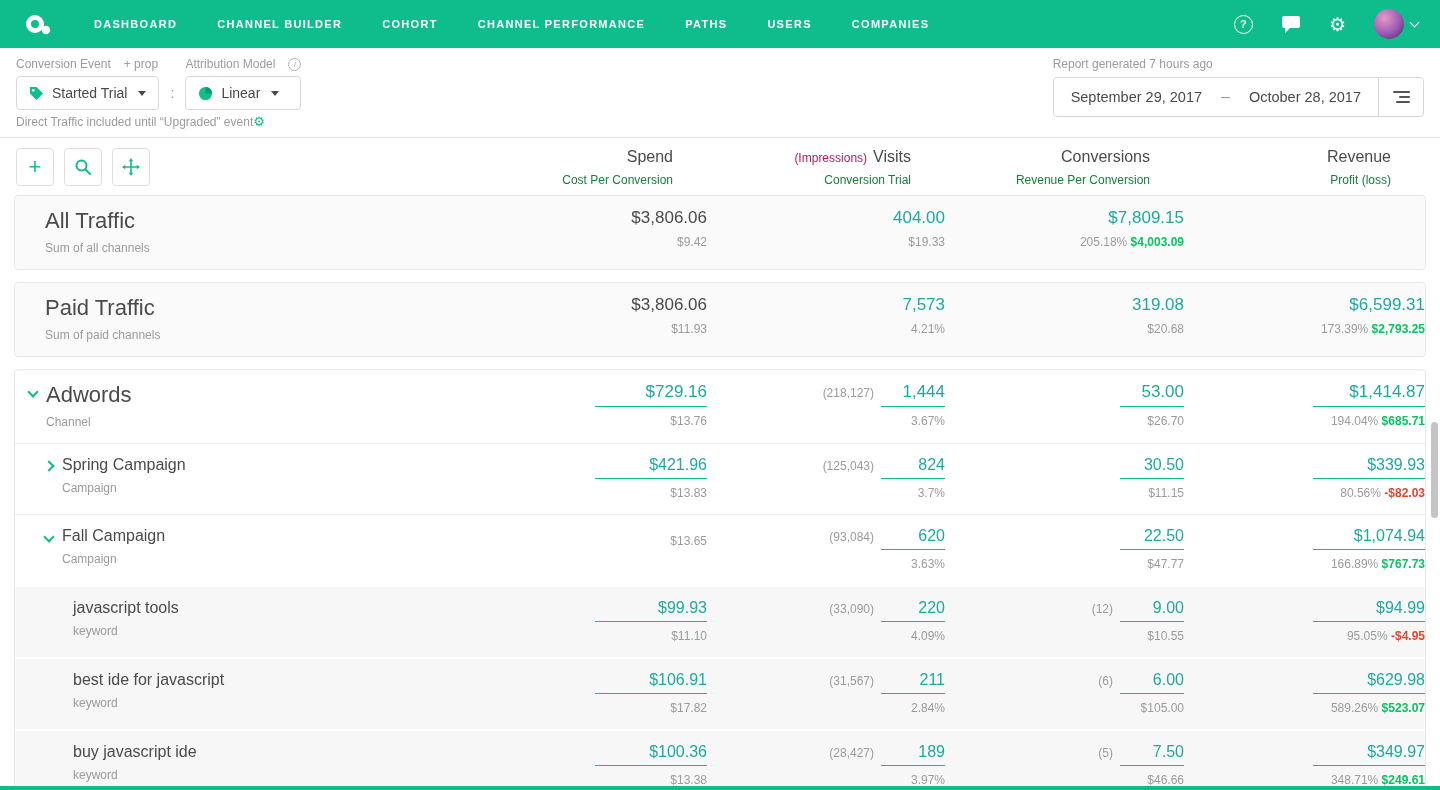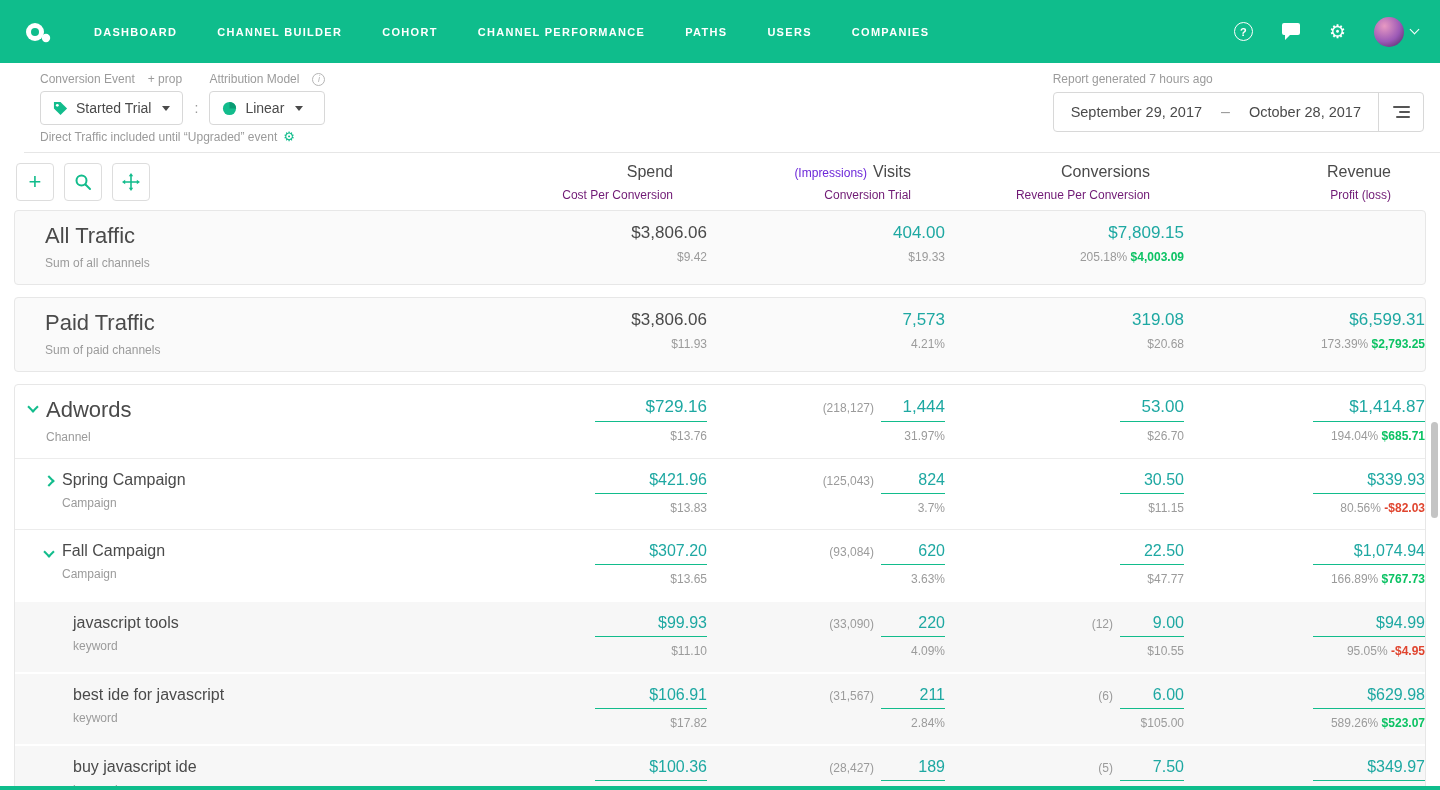--- a/index.html
+++ b/index.html
@@ -1,47 +1,47 @@
 <!DOCTYPE html>
 <html><head>
 <meta charset="utf-8">
 <style>
   * { box-sizing: border-box; margin: 0; padding: 0; }
   html,body { width:1440px; height:790px; overflow:hidden; }
   body { font-family:"Liberation Sans", sans-serif; background:#fff; position:relative; color:#4a4a4a; }
   [data-interactable="true"] { cursor:pointer; }
 
   
-  .nav { height:63px; background:#0fbd8c; display:flex; align-items:center; padding:0 22px; }
+  .nav { height:48px; background:#0fbd8c; display:flex; align-items:center; padding:0 22px; }
   .logo { display:flex; align-items:center; margin-right:42px; }
   .nav-items { display:flex; gap:40px; }
   .nav-item { color:#fff; font-size:11px; font-weight:bold; letter-spacing:1.3px; white-space:nowrap; }
   .nav-right { margin-left:auto; display:flex; align-items:center; gap:28px; }
   .icon-help { width:19px; height:19px; border:1.5px solid #fff; border-radius:50%; color:#fff;
                font-size:11px; font-weight:bold; display:flex; align-items:center; justify-content:center; }
   .icon-gear-nav { color:#fff; font-size:19px; line-height:1; }
   .avatar-wrap { display:flex; align-items:center; gap:7px; }
   .avatar { width:30px; height:30px; border-radius:50%;
             background:radial-gradient(circle at 35% 30%, #e899c2, #9b59b6 55%, #4a235a); }
   .avatar-chev { width:7px; height:7px; border-right:1.5px solid #fff; border-bottom:1.5px solid #fff;
                  transform:rotate(45deg); margin-top:-4px; }
 
   
-  .subheader { display:flex; justify-content:space-between; padding:10px 16px 9px; border-bottom:1px solid #e6e6e6;margin-left:24px; }
+  .subheader { display:flex; justify-content:space-between; padding:10px 16px 9px; border-bottom:1px solid #e6e6e6; }
   .filter-row { display:flex; align-items:flex-start; }
   .fgroup { display:flex; flex-direction:column; }
   .flabel { font-size:12px; color:#9b9b9b; line-height:13px; margin-bottom:5px; display:flex; gap:13px; align-items:center; }
   .info-circle { width:13px; height:13px; border:1px solid #b5b5b5; border-radius:50%; color:#b5b5b5;
                  font-size:9px; display:inline-flex; align-items:center; justify-content:center; font-style:italic; }
   .dropdown { display:flex; align-items:center; gap:8px; border:1px solid #d8d8d8; border-radius:4px;
               padding:0 12px; font-size:14px; color:#4a4a4a; background:#fff; height:34px; }
   .caret { width:0; height:0; border-left:4px solid transparent; border-right:4px solid transparent;
            border-top:5px solid #4a4a4a; margin-left:3px; }
   .colon { margin:0 11px; color:#9b9b9b; align-self:flex-end; margin-bottom:9px; font-size:14px; }
-  .note { font-size:12px; color:#9b9b9b; margin-top:5px; line-height:12px; display:flex; gap:6px; align-items:center; }
+  .note { font-size:12px; color:#9b9b9b; margin-top:5px; line-height:12px; display:flex; align-items:center; }
   .note-gear { color:#12bc8c; font-size:13px; line-height:1; }
 
   .report { display:flex; flex-direction:column; align-items:flex-start; }
   .report-label { font-size:12px; color:#9b9b9b; line-height:13px; margin-bottom:6px; }
   .datebox { display:flex; align-items:center; border:1px solid #d8d8d8; border-radius:4px; background:#fff; height:40px; }
   .date-part { padding:0 17px; font-size:14.5px; color:#4a4a4a; white-space:nowrap; }
   .date-dash { color:#9b9b9b; padding:0 2px; }
   .date-sep { width:1px; height:100%; background:#d8d8d8; }
   .sort-btn { width:44px; height:100%; display:flex; flex-direction:column; align-items:flex-end;
               justify-content:center; gap:3px; padding-right:13px; }
@@ -49,22 +49,22 @@
   .sort-bar.b1 { width:17px; } .sort-bar.b2 { width:11px; } .sort-bar.b3 { width:14px; }
 
   
   .grid { display:grid; grid-template-columns:1fr 240px 238px 239px 241px; padding-right:35px; }
   .theader { margin:10px 14px 8px; align-items:flex-start; }
   .toolbar { display:flex; gap:10px; padding-left:2px; }
   .tool-btn { width:38px; height:38px; border:1px solid #ddd; border-radius:4px; background:#fff;
               display:flex; align-items:center; justify-content:center; color:#12bc8c; font-size:22px; line-height:1; }
   .hcell { text-align:right; }
   .h-primary { font-size:16px; color:#4a4a4a; }
-  .h-prefix { font-size:12px; color:#6d28d9; margin-right:6px; }
-  .h-secondary { font-size:12px; color:#701a75; margin-top:7px; }
+  .h-prefix { font-size:12px; color:#be185d; margin-right:6px; }
+  .h-secondary { font-size:12px; color:#15803d; margin-top:7px; }
 
   .card { margin:0 14px 12px; border:1px solid #e7e7e7; border-radius:4px; background:#fff; overflow:hidden; }
   .card.summary { background:#fafafa; }
   .row { padding:12px 0 14px; align-items:start; }
   .card .row + .row { border-top:1px solid #ececec; }
   .card .row.row-keyword { border-top:2px solid #fff; background:#f7f7f7; }
   .name-cell { display:flex; align-items:flex-start; gap:9px; }
   .row-summary  .name-cell { padding-left:30px; }
   .row-channel  .name-cell { padding-left:14px; }
   .row-campaign .name-cell { padding-left:30px; }
@@ -284,21 +284,21 @@
         <div class="row-title t-lg" data-interactable="true">Adwords</div>
         <div class="row-sub" data-interactable="false">Channel</div>
       </div>
     </div>
     <div class="cell num" data-interactable="false">
       <div class="main"><span class="val-link w-lg" data-interactable="true">$729.16</span></div>
       <div class="sub" data-interactable="false">$13.76</div>
     </div>
     <div class="cell num" data-interactable="false">
       <div class="main"><span class="prefix" data-interactable="false">(218,127)</span><span class="val-link w-sm" data-interactable="true">1,444</span></div>
-      <div class="sub" data-interactable="false">31.97%</div>
+      <div class="sub" data-interactable="false">3.67%</div>
     </div>
     <div class="cell num" data-interactable="false">
       <div class="main"><span class="val-link w-sm" data-interactable="true">53.00</span></div>
       <div class="sub" data-interactable="false">$26.70</div>
     </div>
     <div class="cell num" data-interactable="false">
       <div class="main"><span class="val-link w-lg" data-interactable="true">$1,414.87</span></div>
       <div class="sub"><span data-interactable="false">194.04%</span> <span data-interactable="false" class="profit-pos">$685.71</span></div>
     </div>
   </div>
@@ -331,21 +331,20 @@
 
   <div class="grid row row-campaign" data-interactable="true">
     <div class="cell name-cell" data-interactable="false">
       <span class="chev chev-down" data-interactable="true"></span>
       <div>
         <div class="row-title t-md" data-interactable="true">Fall Campaign</div>
         <div class="row-sub" data-interactable="false">Campaign</div>
       </div>
     </div>
     <div class="cell num" data-interactable="false">
-      <div class="main"><span class="val-link w-lg" data-interactable="true">$307.20</span></div>
       <div class="sub" data-interactable="false">$13.65</div>
     </div>
     <div class="cell num" data-interactable="false">
       <div class="main"><span class="prefix" data-interactable="false">(93,084)</span><span class="val-link w-sm" data-interactable="true">620</span></div>
       <div class="sub" data-interactable="false">3.63%</div>
     </div>
     <div class="cell num" data-interactable="false">
       <div class="main"><span class="val-link w-sm" data-interactable="true">22.50</span></div>
       <div class="sub" data-interactable="false">$47.77</div>
     </div>

